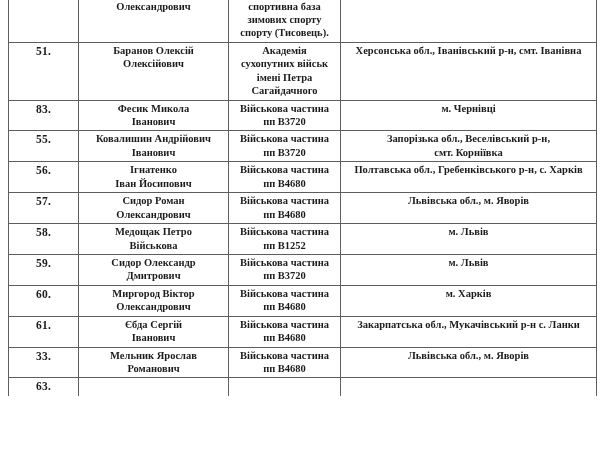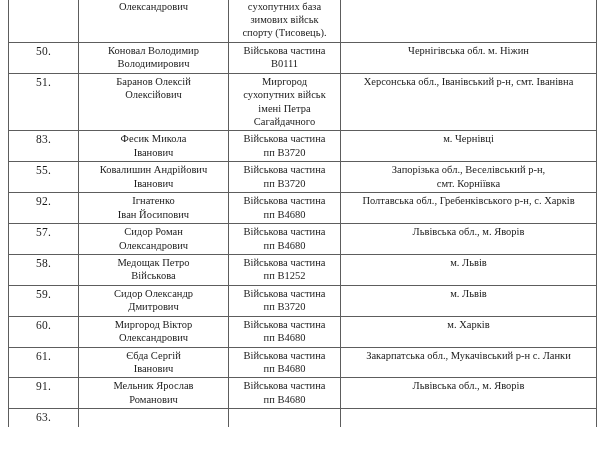--- a/index.html
+++ b/index.html
@@ -12,20 +12,21 @@
     height: 471px;
     overflow: hidden;
     font-family: "Liberation Serif", "DejaVu Serif", serif;
     color: #1a1a1a;
   }
   #sheet {
     position: relative;
     width: 596px;
     height: 471px;
     background: #ffffff;
+    font-weight: bold;
   }
   table.doc-table {
     position: absolute;
     left: 8px;
     top: -0.5px;
     width: 588px;
     border-collapse: collapse;
     table-layout: fixed;
     font-size: 10.5px;
     line-height: 1.28;
@@ -75,50 +76,36 @@
       <col class="c-unit">
       <col class="c-loc">
     </colgroup>
     <tbody id="table-body">
         <tr class="partial-top">
           <td class="num"></td>
           <td class="name">
             <span class="line">Олександрович</span>
           </td>
           <td class="unit">
-            <span class="line">сухопутних база</span>
-            <span class="line">зимових військ</span>
+            <span class="line">спортивна база</span>
+            <span class="line">зимових спорту</span>
             <span class="line">спорту (Тисовець).</span>
           </td>
           <td class="loc">
             <span class="line blank"></span>
-          </td>
-        </tr>
-        <tr>
-          <td class="num">50.</td>
-          <td class="name">
-            <span class="line">Коновал Володимир</span>
-            <span class="line">Володимирович</span>
-          </td>
-          <td class="unit">
-            <span class="line">Військова частина</span>
-            <span class="line">В0111</span>
-          </td>
-          <td class="loc">
-            <span class="line">Чернігівська обл. м. Ніжин</span>
           </td>
         </tr>
         <tr>
           <td class="num">51.</td>
           <td class="name">
             <span class="line">Баранов Олексій</span>
             <span class="line">Олексійович</span>
           </td>
           <td class="unit">
-            <span class="line">Миргород</span>
+            <span class="line">Академія</span>
             <span class="line">сухопутних військ</span>
             <span class="line">імені Петра</span>
             <span class="line">Сагайдачного</span>
           </td>
           <td class="loc">
             <span class="line">Херсонська обл., Іванівський р-н, смт. Іванівна</span>
           </td>
         </tr>
         <tr>
           <td class="num">83.</td>
@@ -143,21 +130,21 @@
           <td class="unit">
             <span class="line">Військова частина</span>
             <span class="line">пп В3720</span>
           </td>
           <td class="loc">
             <span class="line">Запорізька обл., Веселівський р-н,</span>
             <span class="line">смт. Корніївка</span>
           </td>
         </tr>
         <tr>
-          <td class="num">92.</td>
+          <td class="num">56.</td>
           <td class="name">
             <span class="line">Ігнатенко</span>
             <span class="line">Іван Йосипович</span>
           </td>
           <td class="unit">
             <span class="line">Військова частина</span>
             <span class="line">пп В4680</span>
           </td>
           <td class="loc">
             <span class="line">Полтавська обл., Гребенківського р-н, с. Харків</span>
@@ -227,21 +214,21 @@
           </td>
           <td class="unit">
             <span class="line">Військова частина</span>
             <span class="line">пп В4680</span>
           </td>
           <td class="loc">
             <span class="line">Закарпатська обл., Мукачівський р-н с. Ланки</span>
           </td>
         </tr>
         <tr>
-          <td class="num">91.</td>
+          <td class="num">33.</td>
           <td class="name">
             <span class="line">Мельник Ярослав</span>
             <span class="line">Романович</span>
           </td>
           <td class="unit">
             <span class="line">Військова частина</span>
             <span class="line">пп В4680</span>
           </td>
           <td class="loc">
             <span class="line">Львівська обл., м. Яворів</span>

